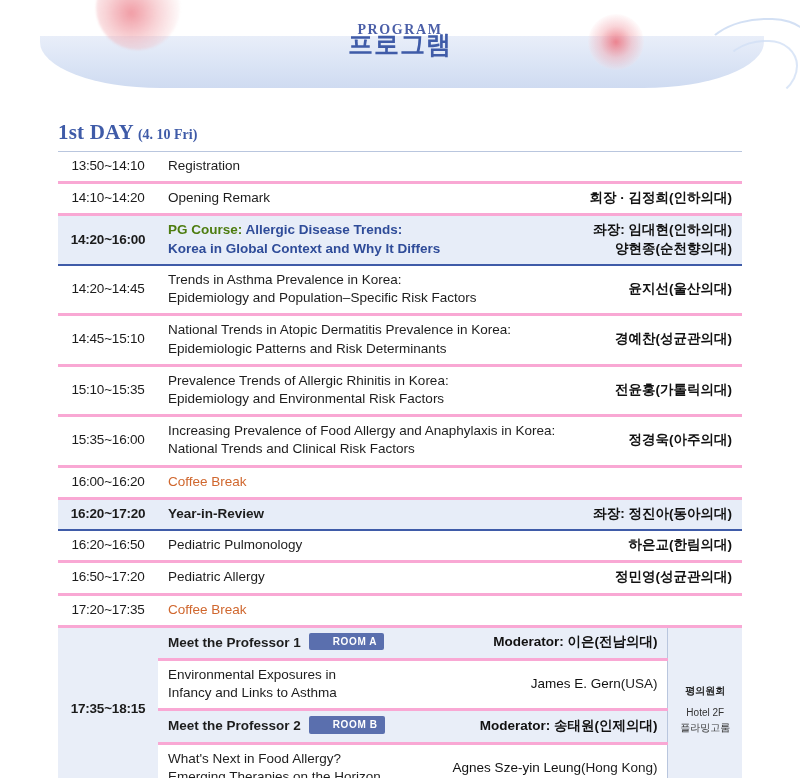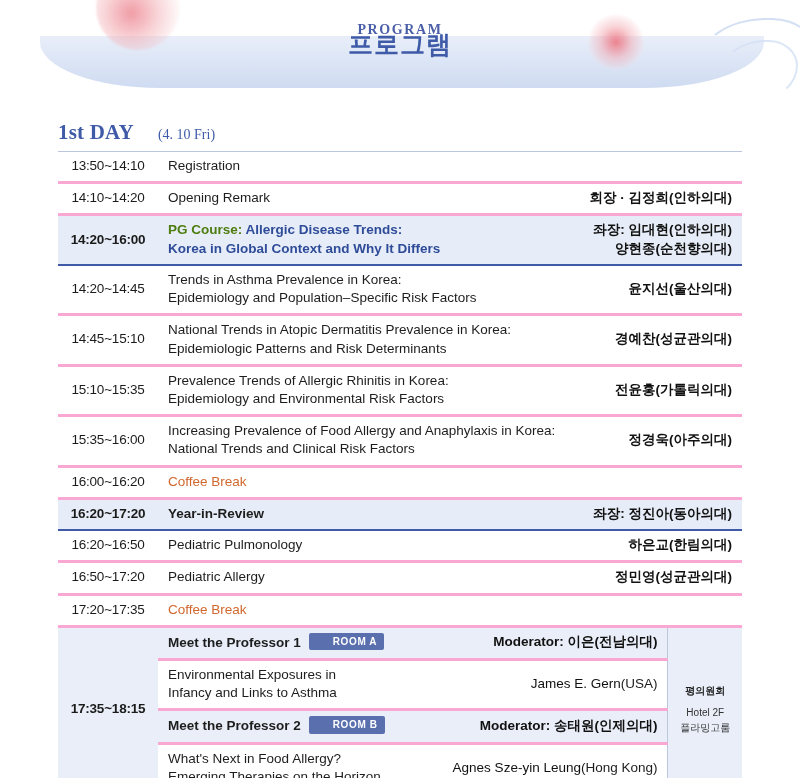--- a/index.html
+++ b/index.html
@@ -99,22 +99,22 @@
     color: #3f5ba8;
     font-family: "Liberation Serif", serif;
   }
   .day-head .big {
     font-size: 21px;
     font-weight: 700;
     letter-spacing: 0.2px;
   }
   .day-head .small {
     font-size: 14px;
-    font-weight: 400;
-    margin-left: 20px;
+    font-weight: 700;
+    margin-left: 0;
   }
 
   
   table.program {
     border-collapse: collapse;
     margin-left: 58px;
     width: 684px;
     table-layout: fixed;
   }
   table.program td {

